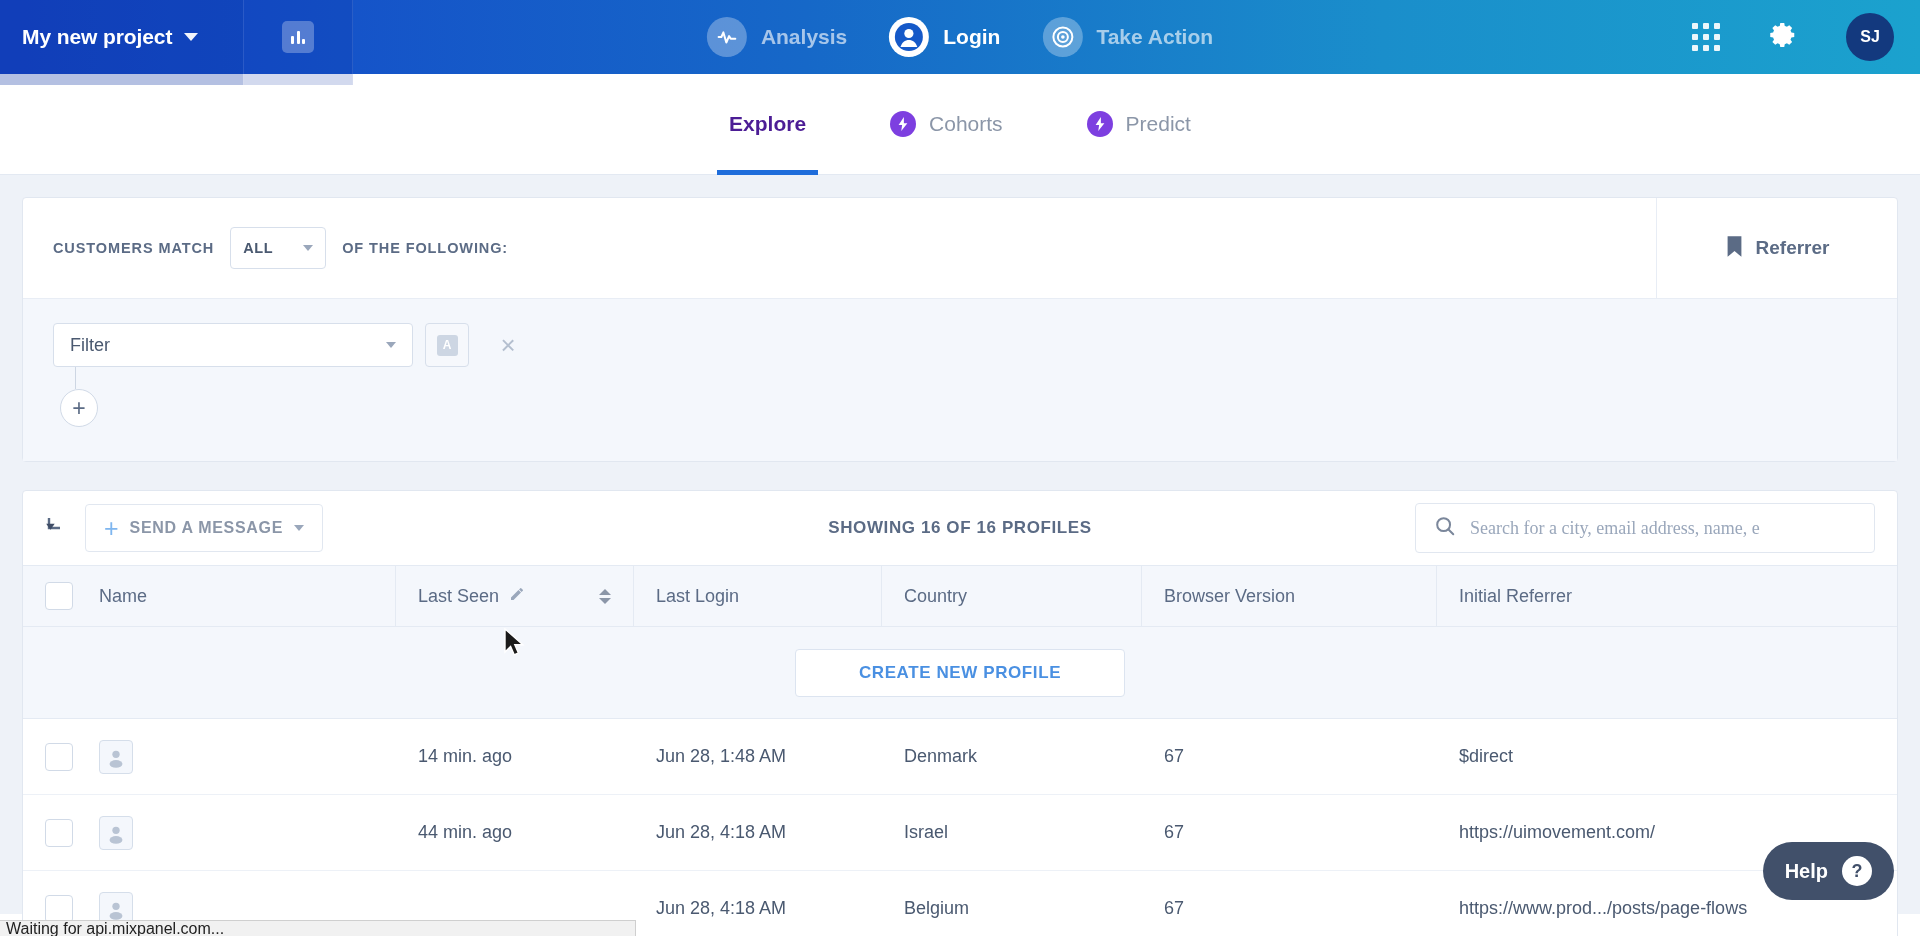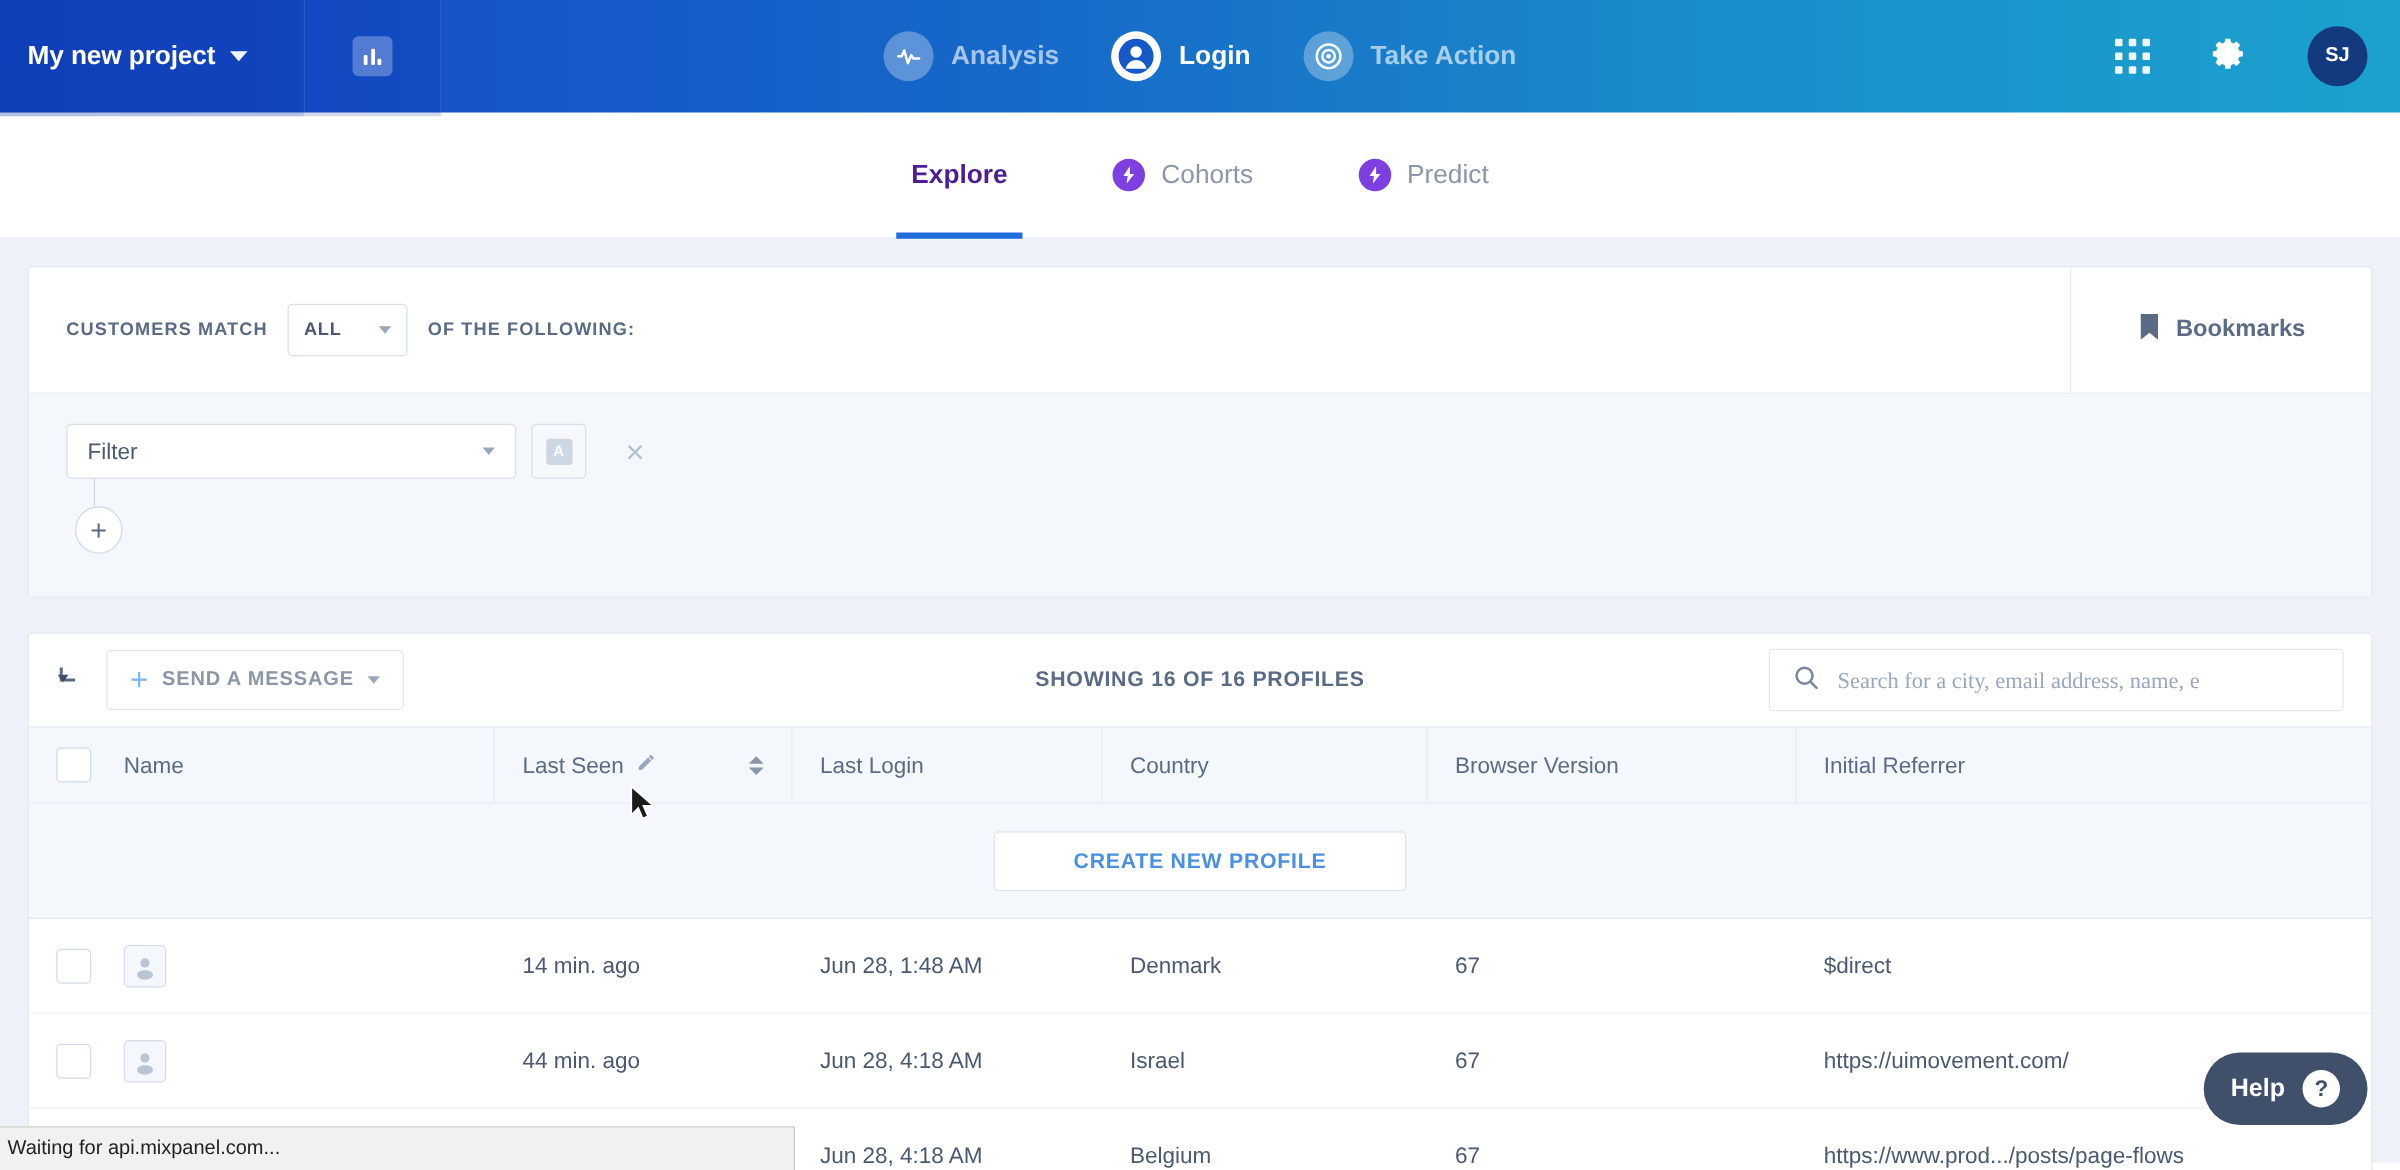--- a/index.html
+++ b/index.html
@@ -7,21 +7,21 @@
   body {
     font-family: "Liberation Sans", sans-serif;
     background: #ffffff;
     color: #33425b;
     -webkit-font-smoothing: antialiased;
   }
 
   
   .topnav {
     position: relative;
-    height: 90px;
+    height: 74px;
     background: linear-gradient(90deg, #1645c4 0%, #1550c9 14%, #1668c8 42%, #1a8ecb 72%, #1ba2ce 100%);
     display: flex;
     align-items: center;
   }
   .project-zone {
     width: 243px;
     height: 96px;
     display: flex;
     align-items: center;
     padding-left: 22px;
@@ -312,21 +312,21 @@
     cursor: pointer; z-index: 30;
   }
   .help-pill .lbl { color: #fff; font-size: 20px; font-weight: bold; }
   .help-q {
     width: 30px; height: 30px; border-radius: 50%; background: #ffffff;
     color: #41506a; font-size: 18px; font-weight: bold;
     display: flex; align-items: center; justify-content: center;
   }
   .statusbar {
     position: absolute; left: 0; bottom: 0;
-    height: 35px; min-width: 636px;
+    height: 16px; min-width: 636px;
     background: #f1f1f1; border-top: 1px solid #cfcfcf; border-right: 1px solid #cfcfcf;
     display: flex; align-items: center; padding-left: 6px;
     font-size: 16px; color: #222; z-index: 40;
   }
   .cursor-arrow { position: absolute; left: 503px; top: 628px; z-index: 50; pointer-events: none; }
 </style>
 </head>
 <body>
 
 <div class="topnav">
@@ -433,21 +433,21 @@
           <span class="caret"></span>
         </span>
         <span class="micro-label">OF THE FOLLOWING:</span>
       </div>
       <div class="bookmarks-cell">
         <span>
           <svg width="19" height="23" viewBox="0 0 16 20">
               <path d="M2 1h12v18l-6-5-6 5z" fill="#5b6b85"></path>
             </svg>
         </span>
-        <span class="lbl">Bookmarks</span>
+        <span class="lbl">Referrer</span>
       </div>
     </div>
 
     <div class="filter-bottom">
       <div class="filter-row">
         <span class="filter-select">
           <span class="txt">Filter</span>
           <span class="caret"></span>
         </span>
         <span class="attr-btn">

